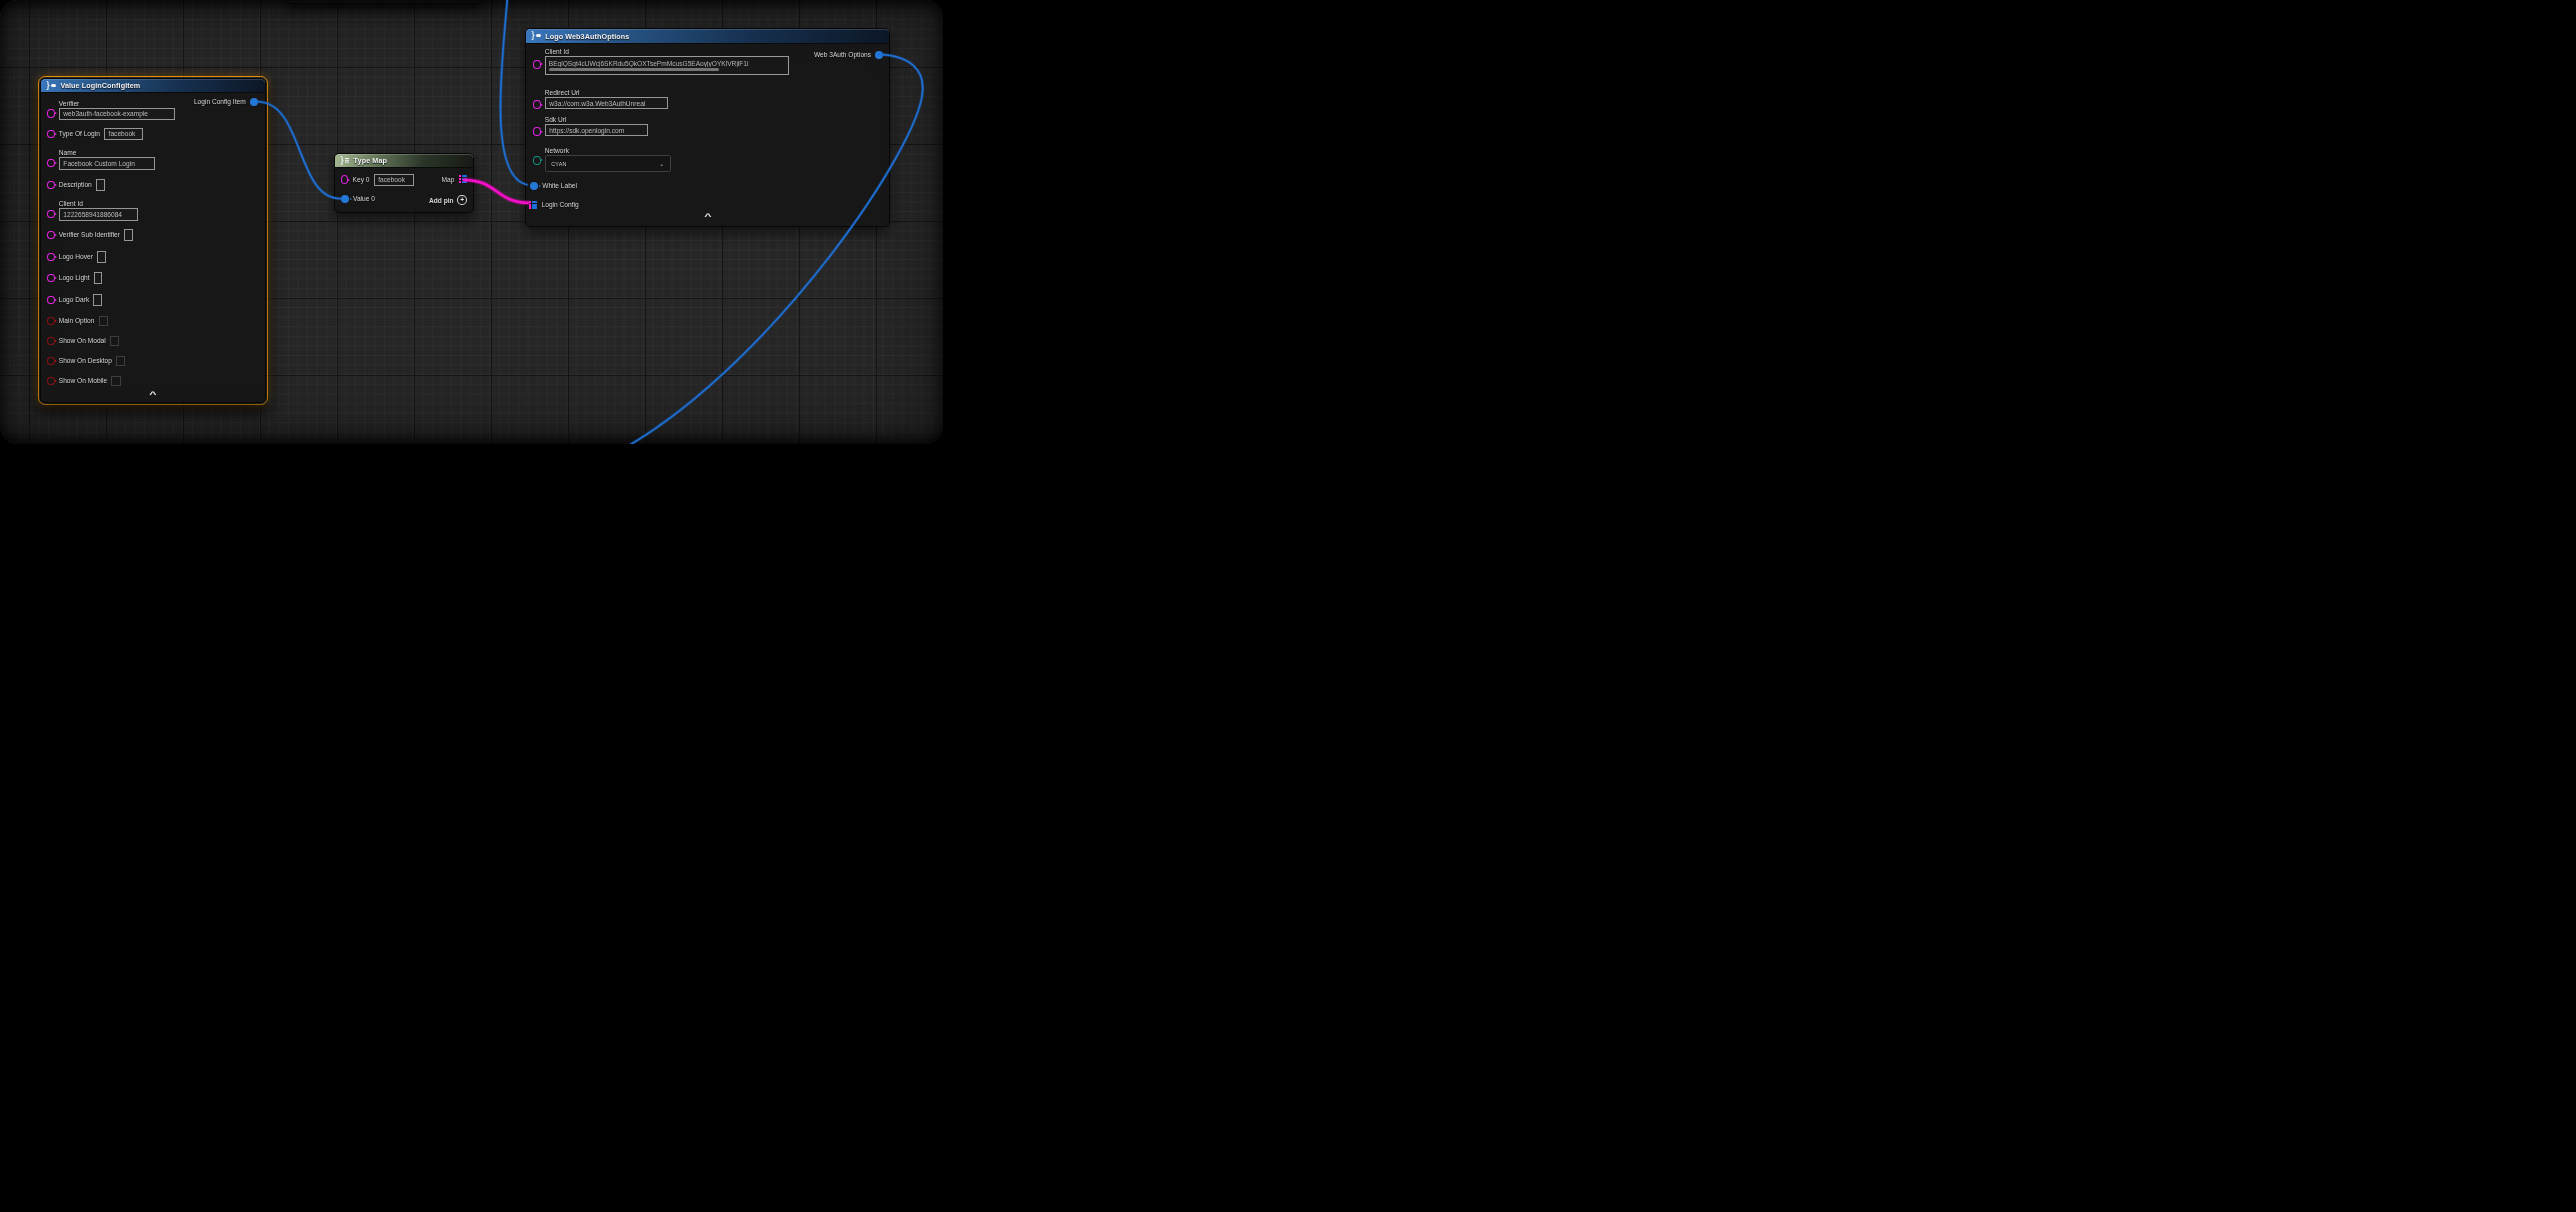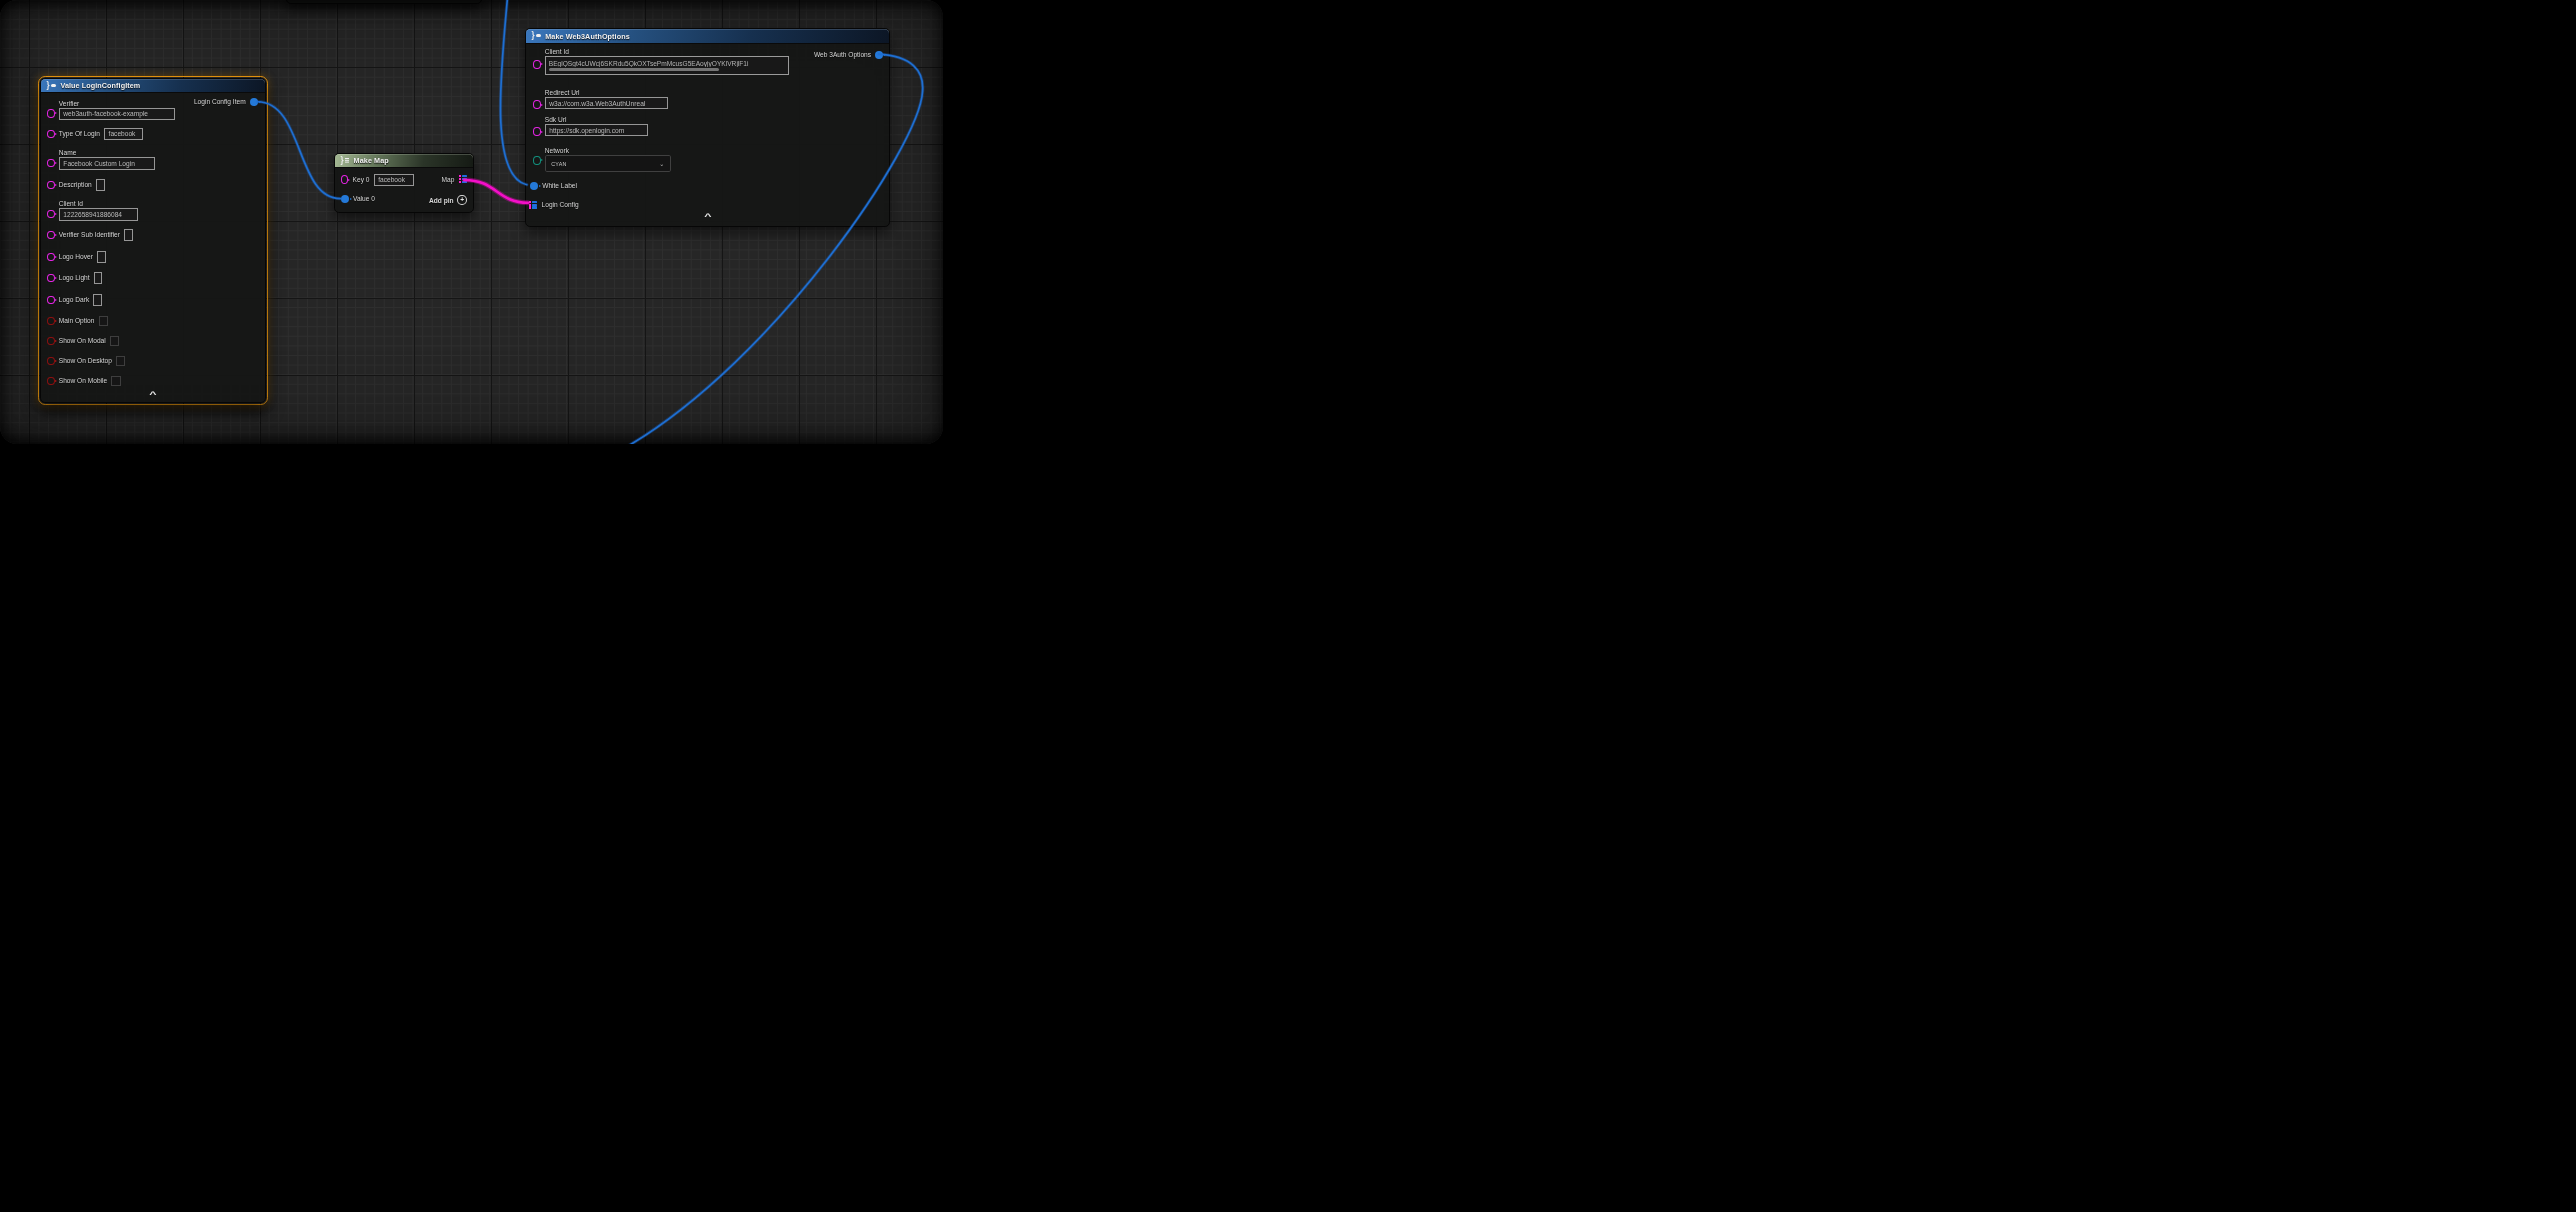--- a/index.html
+++ b/index.html
@@ -192,21 +192,21 @@
         <div class="collapse" style="top:313px;">^</div>
       </div>
     </div>
 
     <div class="node" style="left:334px;top:153px;width:138px;height:58px;">
       <div class="hdr green">
         <span class="hico">
             <span class="br">}</span>
             <span class="mlines"></span>
           </span>
-        <span class="t">Make Map</span>
+        <span class="t">Type Map</span>
       </div>
 
       <div class="prow" style="left:6px;top:20px;">
         <span class="pin str"></span>
         <span class="lbl">Key 0</span>
         <span class="fld" style="width:31px;">facebook</span>
       </div>
 
       <div class="orow" style="top:21px;right:6px;">
         <span class="lbl">Map</span>
@@ -230,21 +230,21 @@
         <span class="plus">+</span>
       </div>
     </div>
 
     <div class="node" style="left:525px;top:28px;width:363px;height:197px;">
       <div class="hdr blue" style="height:14px;">
         <span class="hico">
             <span class="br">}</span>
             <span class="pill"></span>
           </span>
-        <span class="t">Make Web3AuthOptions</span>
+        <span class="t">Logo Web3AuthOptions</span>
       </div>
 
       <div class="orow" style="top:21.6px;right:6px;">
         <span class="lbl">Web 3Auth Options</span>
         <span class="pin obj solid"></span>
       </div>
 
       <div class="labeled" style="left:7.2px;top:19px;">
         <span class="pin str" style="margin-top:12px;"></span>
         <span class="col">

